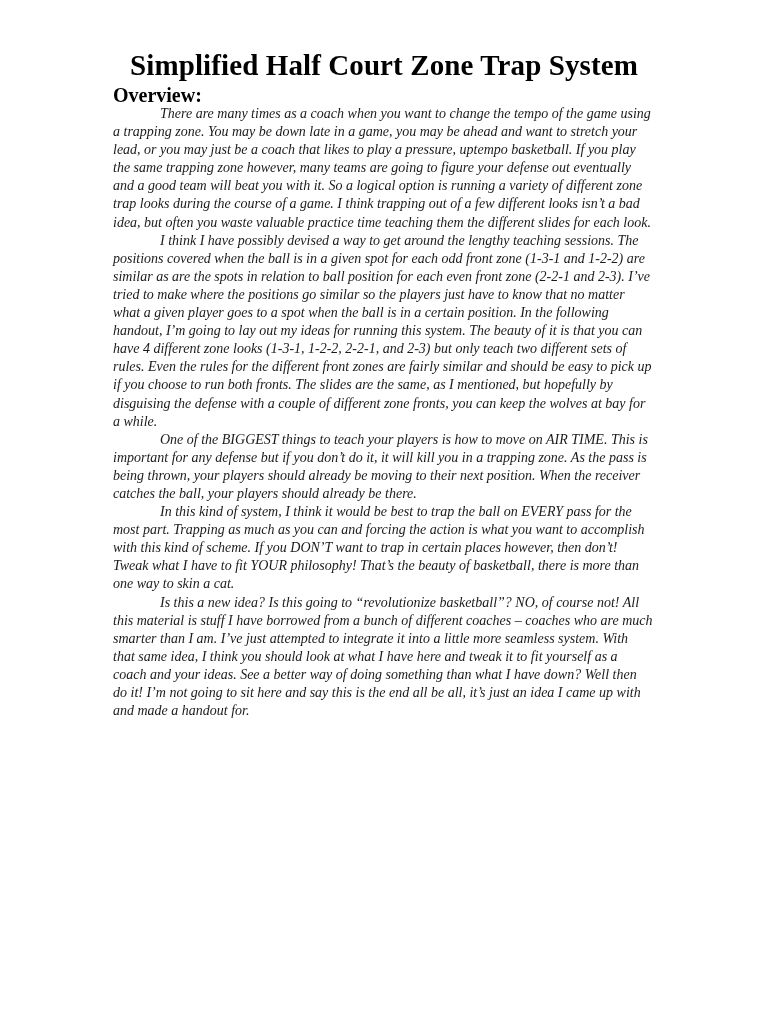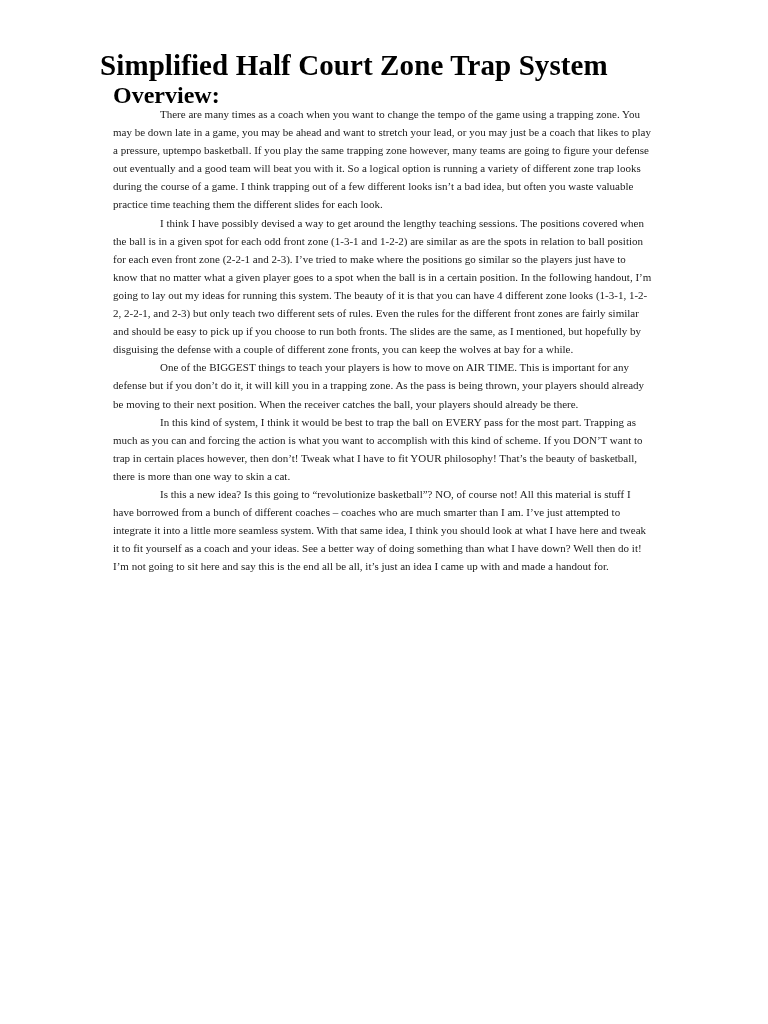--- a/index.html
+++ b/index.html
@@ -21,46 +21,47 @@
       top: 0;
       width: 768px;
       height: 1024px;
       background: #ffffff;
     }
     .title {
       position: absolute;
       left: 100px;
       top: 47px;
       width: 568px;
-      text-align: left;
+      text-align: center;
       font-weight: bold;
       font-size: 29px;
       line-height: 36px;
       color: #000000;
       letter-spacing: 0.1px;
       margin: 0;
     }
     .section-heading {
       position: absolute;
       left: 113px;
       top: 84px;
       font-weight: bold;
-      font-size: 24px;
+      font-size: 20px;
       line-height: 22px;
       color: #000000;
       margin: 0;
     }
     .body-text {
       position: absolute;
       left: 113px;
       top: 105px;
       width: 540px;
-      font-size: 11px;
+      font-size: 14px;
       line-height: 18.1px;
       color: #1a1a1a;
+      font-style: italic;
     }
     .body-text p {
       margin: 0;
       text-indent: 47px;
       text-align: left;
     }
   </style>
 </head>
 <body>
 

